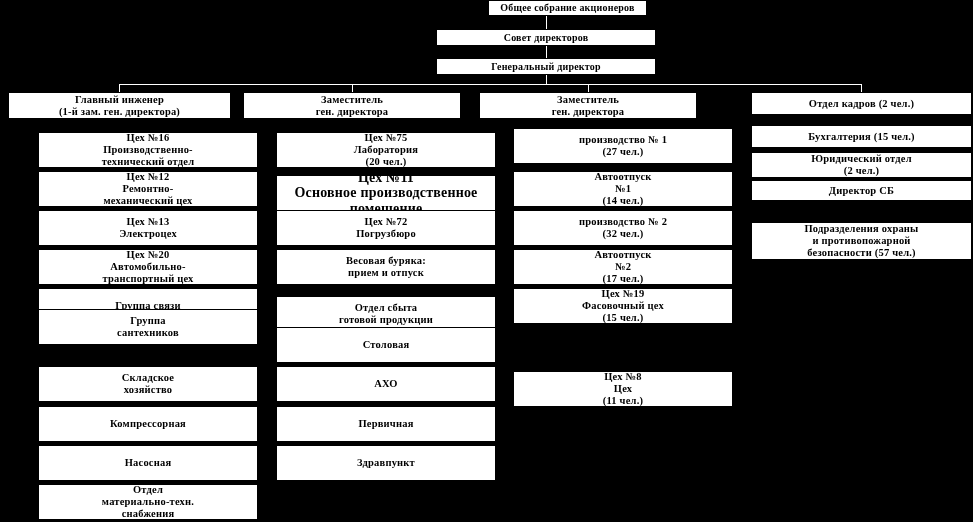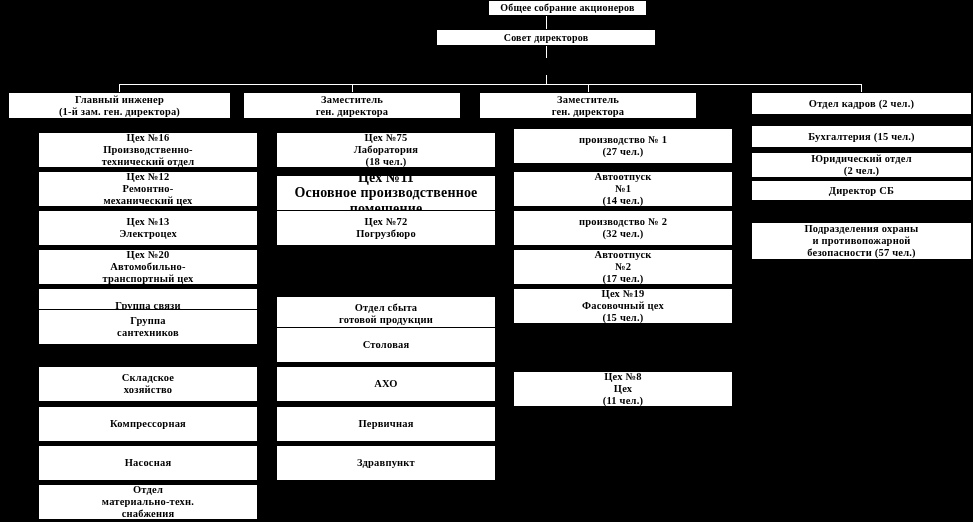--- a/index.html
+++ b/index.html
@@ -55,20 +55,21 @@
   <div class="connector" style="left:546px; top:46px; width:1px; height:12px;"></div>
   <div class="connector" style="left:546px; top:75px; width:1px; height:9px;"></div>
   <div class="connector" style="left:119px; top:84px; width:743px; height:1px;"></div>
   <div class="connector" style="left:119px; top:84px; width:1px; height:8px;"></div>
   <div class="connector" style="left:352px; top:84px; width:1px; height:8px;"></div>
   <div class="connector" style="left:588px; top:84px; width:1px; height:8px;"></div>
   <div class="connector" style="left:861px; top:84px; width:1px; height:8px;"></div>
 
   <div class="node top" style="left:488px; top:0px; width:159px; height:16px;">Общее собрание акционеров</div>
   <div class="node top" style="left:436px; top:29px; width:220px; height:17px;">Совет директоров</div>
+  <div class="node top" style="left:436px; top:58px; width:220px; height:17px;">Генеральный директор</div>
 
   <div class="node" style="left:8px; top:92px; width:223px; height:27px;">Главный инженер
 (1-й зам. ген. директора)</div>
   <div class="node" style="left:243px; top:92px; width:218px; height:27px;">Заместитель
 ген. директора</div>
   <div class="node" style="left:479px; top:92px; width:218px; height:27px;">Заместитель
 ген. директора</div>
   <div class="node" style="left:751px; top:92px; width:221px; height:23px;">Отдел кадров (2 чел.)</div>
 
   <div class="node" style="left:38px; top:132px; width:220px; height:36px;">Цех №16
@@ -88,25 +89,27 @@
   <div class="node" style="left:38px; top:366px; width:220px; height:36px;">Складское
 хозяйство</div>
   <div class="node" style="left:38px; top:406px; width:220px; height:36px;">Компрессорная</div>
   <div class="node" style="left:38px; top:445px; width:220px; height:36px;">Насосная</div>
   <div class="node" style="left:38px; top:484px; width:220px; height:36px;">Отдел
 материально-техн.
 снабжения</div>
 
   <div class="node" style="left:276px; top:132px; width:220px; height:36px;">Цех №75
 Лаборатория
-(18 чел.)</div>
+(20 чел.)</div>
   <div class="node" style="left:276px; top:175px; width:220px; height:36px; font-size:14px;">Цех №11
 Основное производственное помещение</div>
   <div class="node" style="left:276px; top:210px; width:220px; height:36px;">Цех №72
 Погрузбюро</div>
+  <div class="node" style="left:276px; top:249px; width:220px; height:36px;">Весовая буряка:
+прием и отпуск</div>
   <div class="node" style="left:276px; top:288px; width:220px; height:36px;margin-top:8px;">Отдел сбыта
 готовой продукции</div>
   <div class="node" style="left:276px; top:327px; width:220px; height:36px;">Столовая</div>
   <div class="node" style="left:276px; top:366px; width:220px; height:36px;">АХО</div>
   <div class="node" style="left:276px; top:406px; width:220px; height:36px;">Первичная</div>
   <div class="node" style="left:276px; top:445px; width:220px; height:36px;">Здравпункт</div>
 
   <div class="node" style="left:513px; top:128px; width:220px; height:36px;">производство № 1
 (27 чел.)</div>
   <div class="node" style="left:513px; top:171px; width:220px; height:36px;">Автоотпуск

